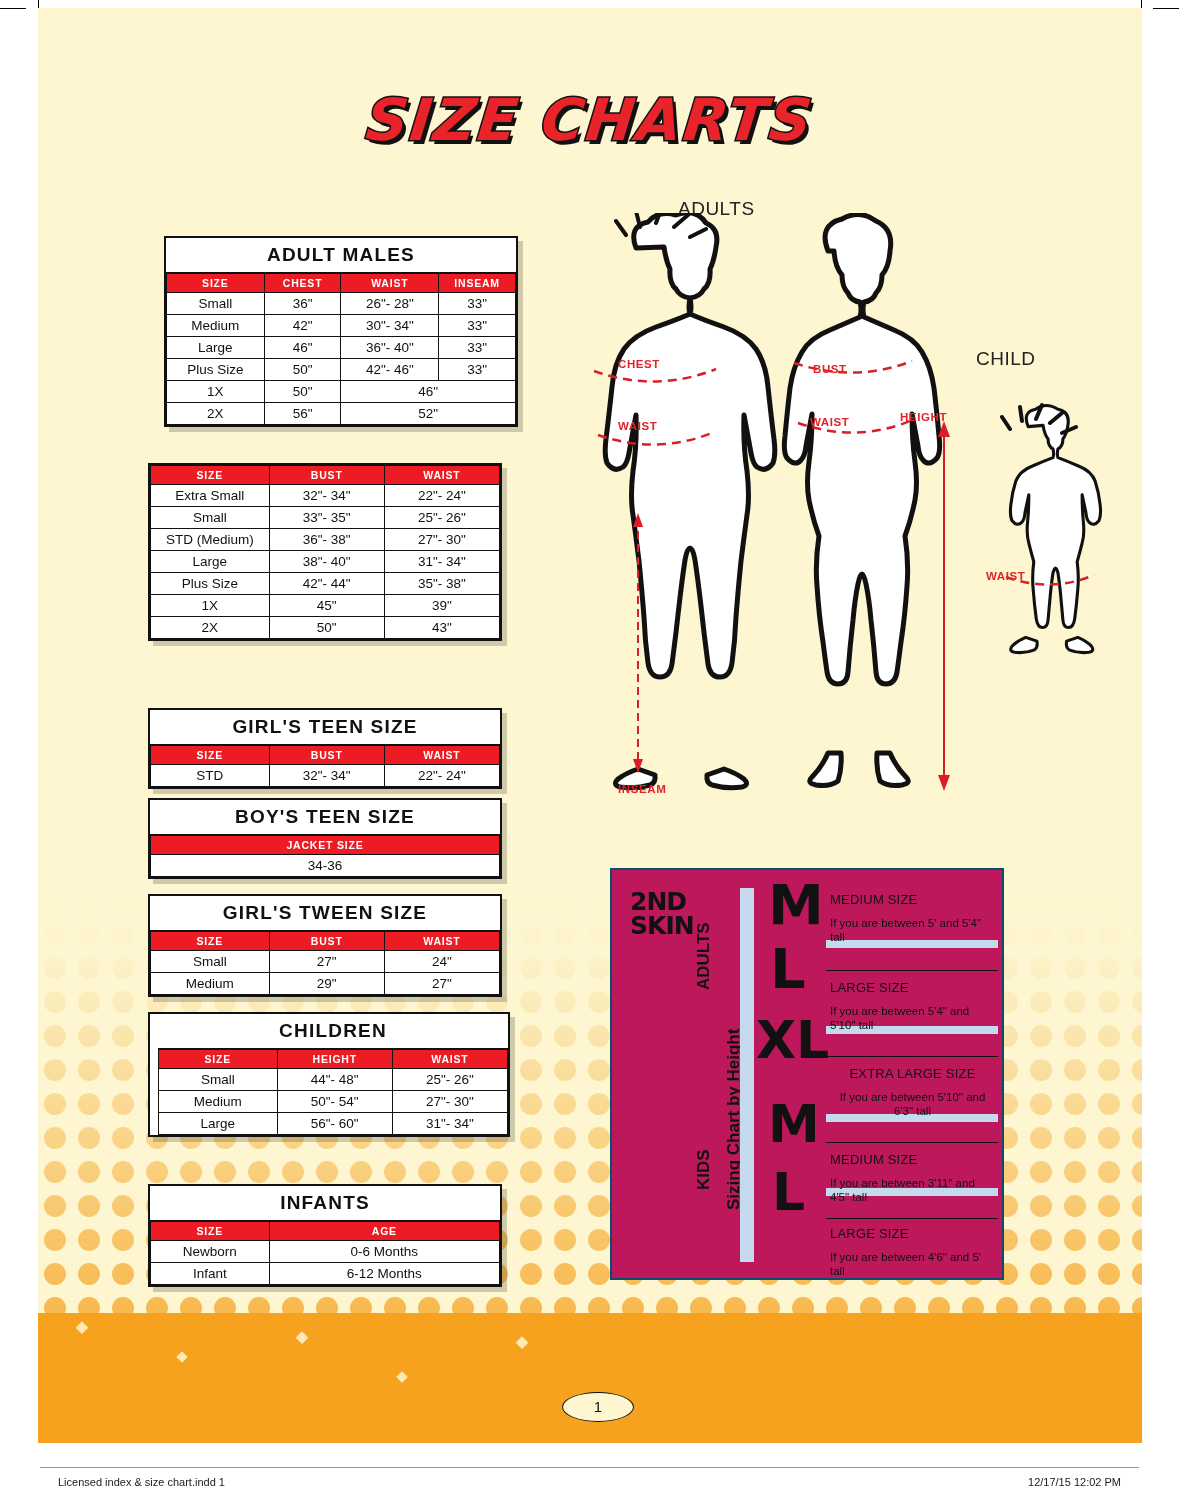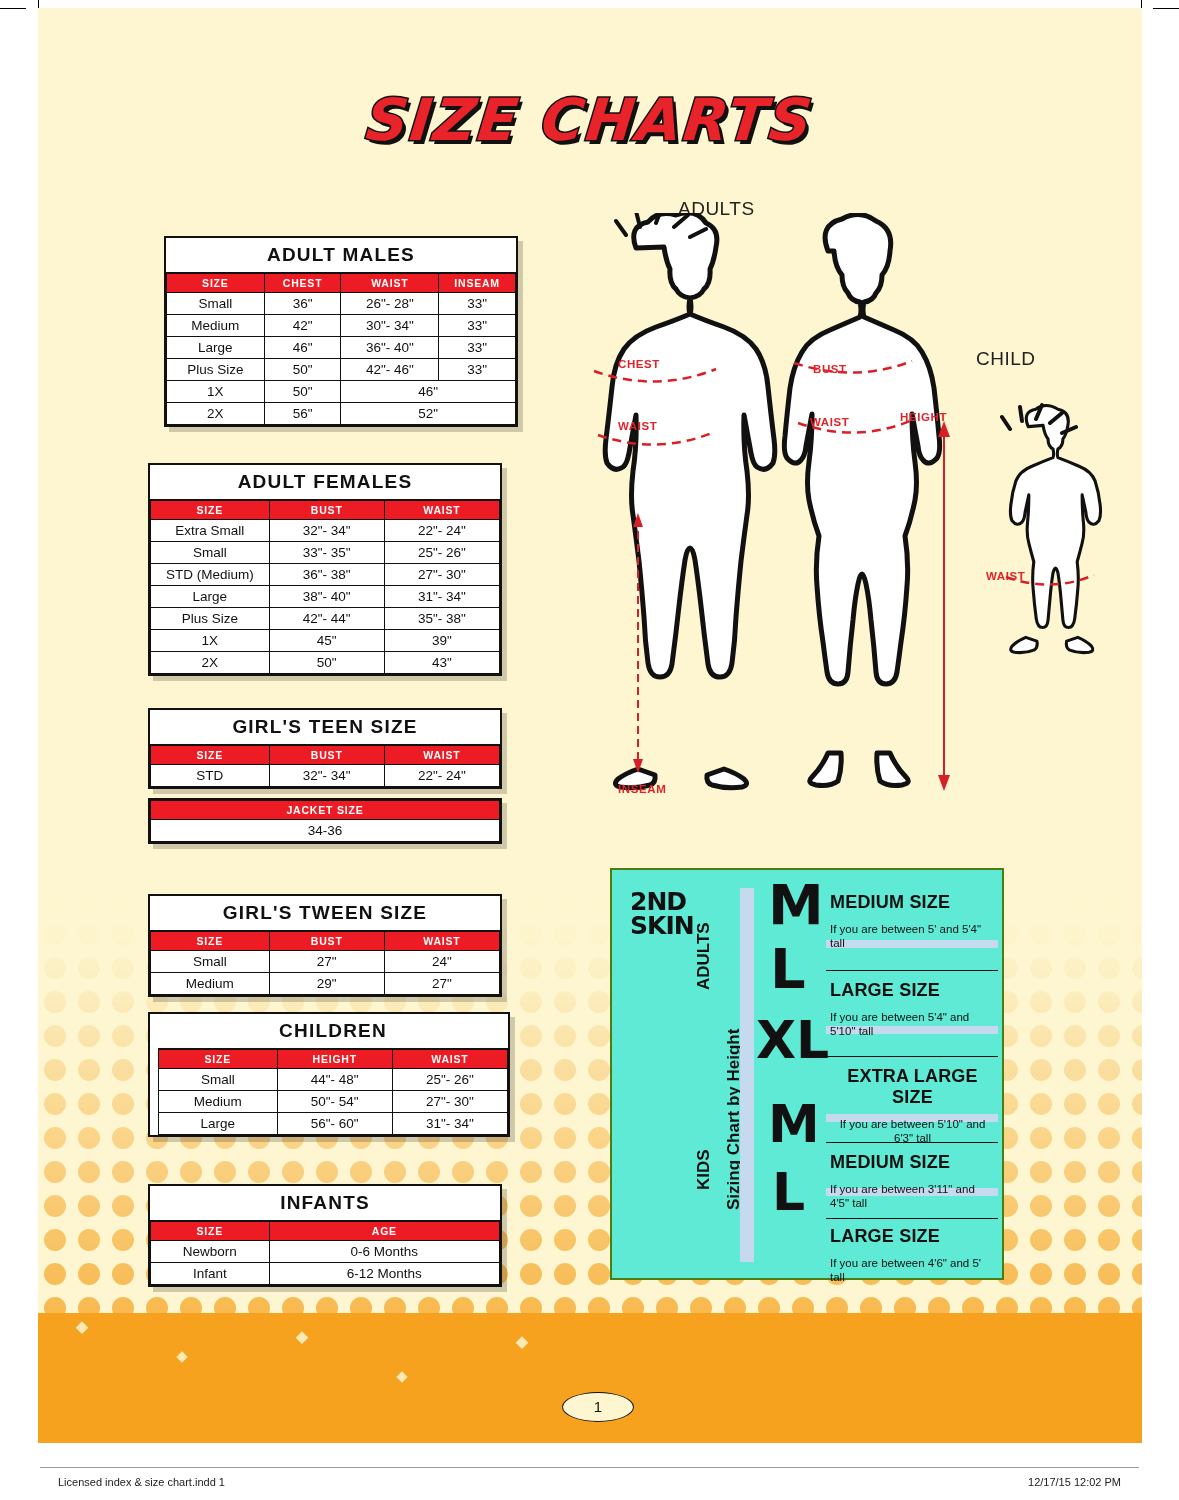--- a/index.html
+++ b/index.html
@@ -114,22 +114,22 @@
     letter-spacing: 0.6px;
   }
 
   
   .skinbox {
     position: absolute;
     left: 572px;
     top: 860px;
     width: 390px;
     height: 408px;
-    background: #5eead4;
-    border: 2px solid #4d7c0f;
+    background: #be185d;
+    border: 2px solid #0c4a6e;
   }
   .skin-logo {
     position: absolute;
     left: 18px; top: 20px;
     font-family: "DejaVu Sans", sans-serif;
     font-weight: bold;
     font-size: 25px;
     line-height: 0.95;
     color: #111;
     letter-spacing: -1px;
@@ -152,22 +152,22 @@
   .bluebar {
     position: absolute;
     background: #c5d9ef;
   }
   .entry {
     position: absolute;
     left: 218px;
     width: 165px;
   }
   .entry .ttl {
-    font-size: 18px;
-    font-weight: bold;
+    font-size: 13px;
+    font-weight: normal;
     color: #111;
     letter-spacing: 0.2px;
   }
   .entry .desc {
     font-size: 11.5px;
     color: #111;
     line-height: 1.25;
     margin-top: 9px;
   }
   .hr-thin {
@@ -300,21 +300,20 @@
             <td>2X</td>
             <td>56"</td>
             <td colspan="2">52"</td>
           </tr>
         </tbody>
       </table>
     </div>
 
     <div class="tbl-wrap" style="left:110px; top:455px;">
       <table class="sz">
-        <caption>ADULT FEMALES</caption>
         <thead>
           <tr>
             <th style="width:34%">SIZE</th>
             <th style="width:33%">BUST</th>
             <th style="width:33%">WAIST</th>
           </tr>
         </thead>
         <tbody>
           <tr>
             <td>Extra Small</td>
@@ -370,20 +369,21 @@
             <td>STD</td>
             <td>32"- 34"</td>
             <td>22"- 24"</td>
           </tr>
         </tbody>
       </table>
     </div>
 
     <div class="tbl-wrap" style="left:110px; top:790px;">
       <table class="sz">
+        <caption>BOY'S TEEN SIZE</caption>
         <thead>
           <tr>
             <th>JACKET SIZE</th>
           </tr>
         </thead>
         <tbody>
           <tr>
             <td>34-36</td>
           </tr>
         </tbody>

